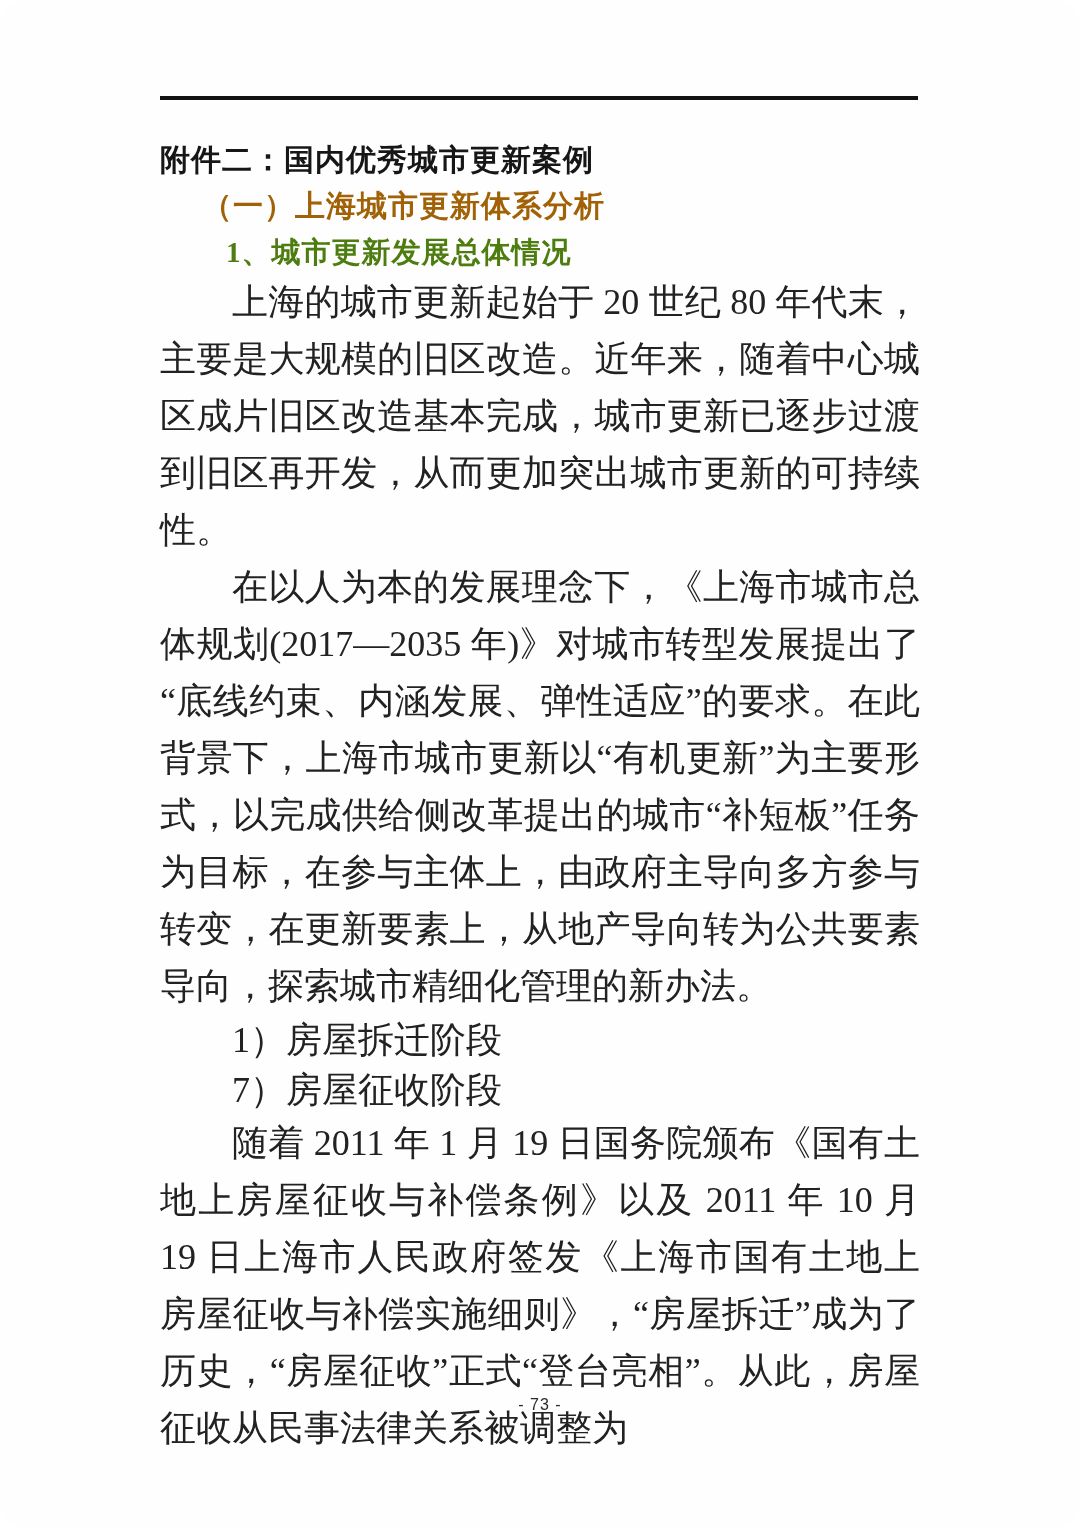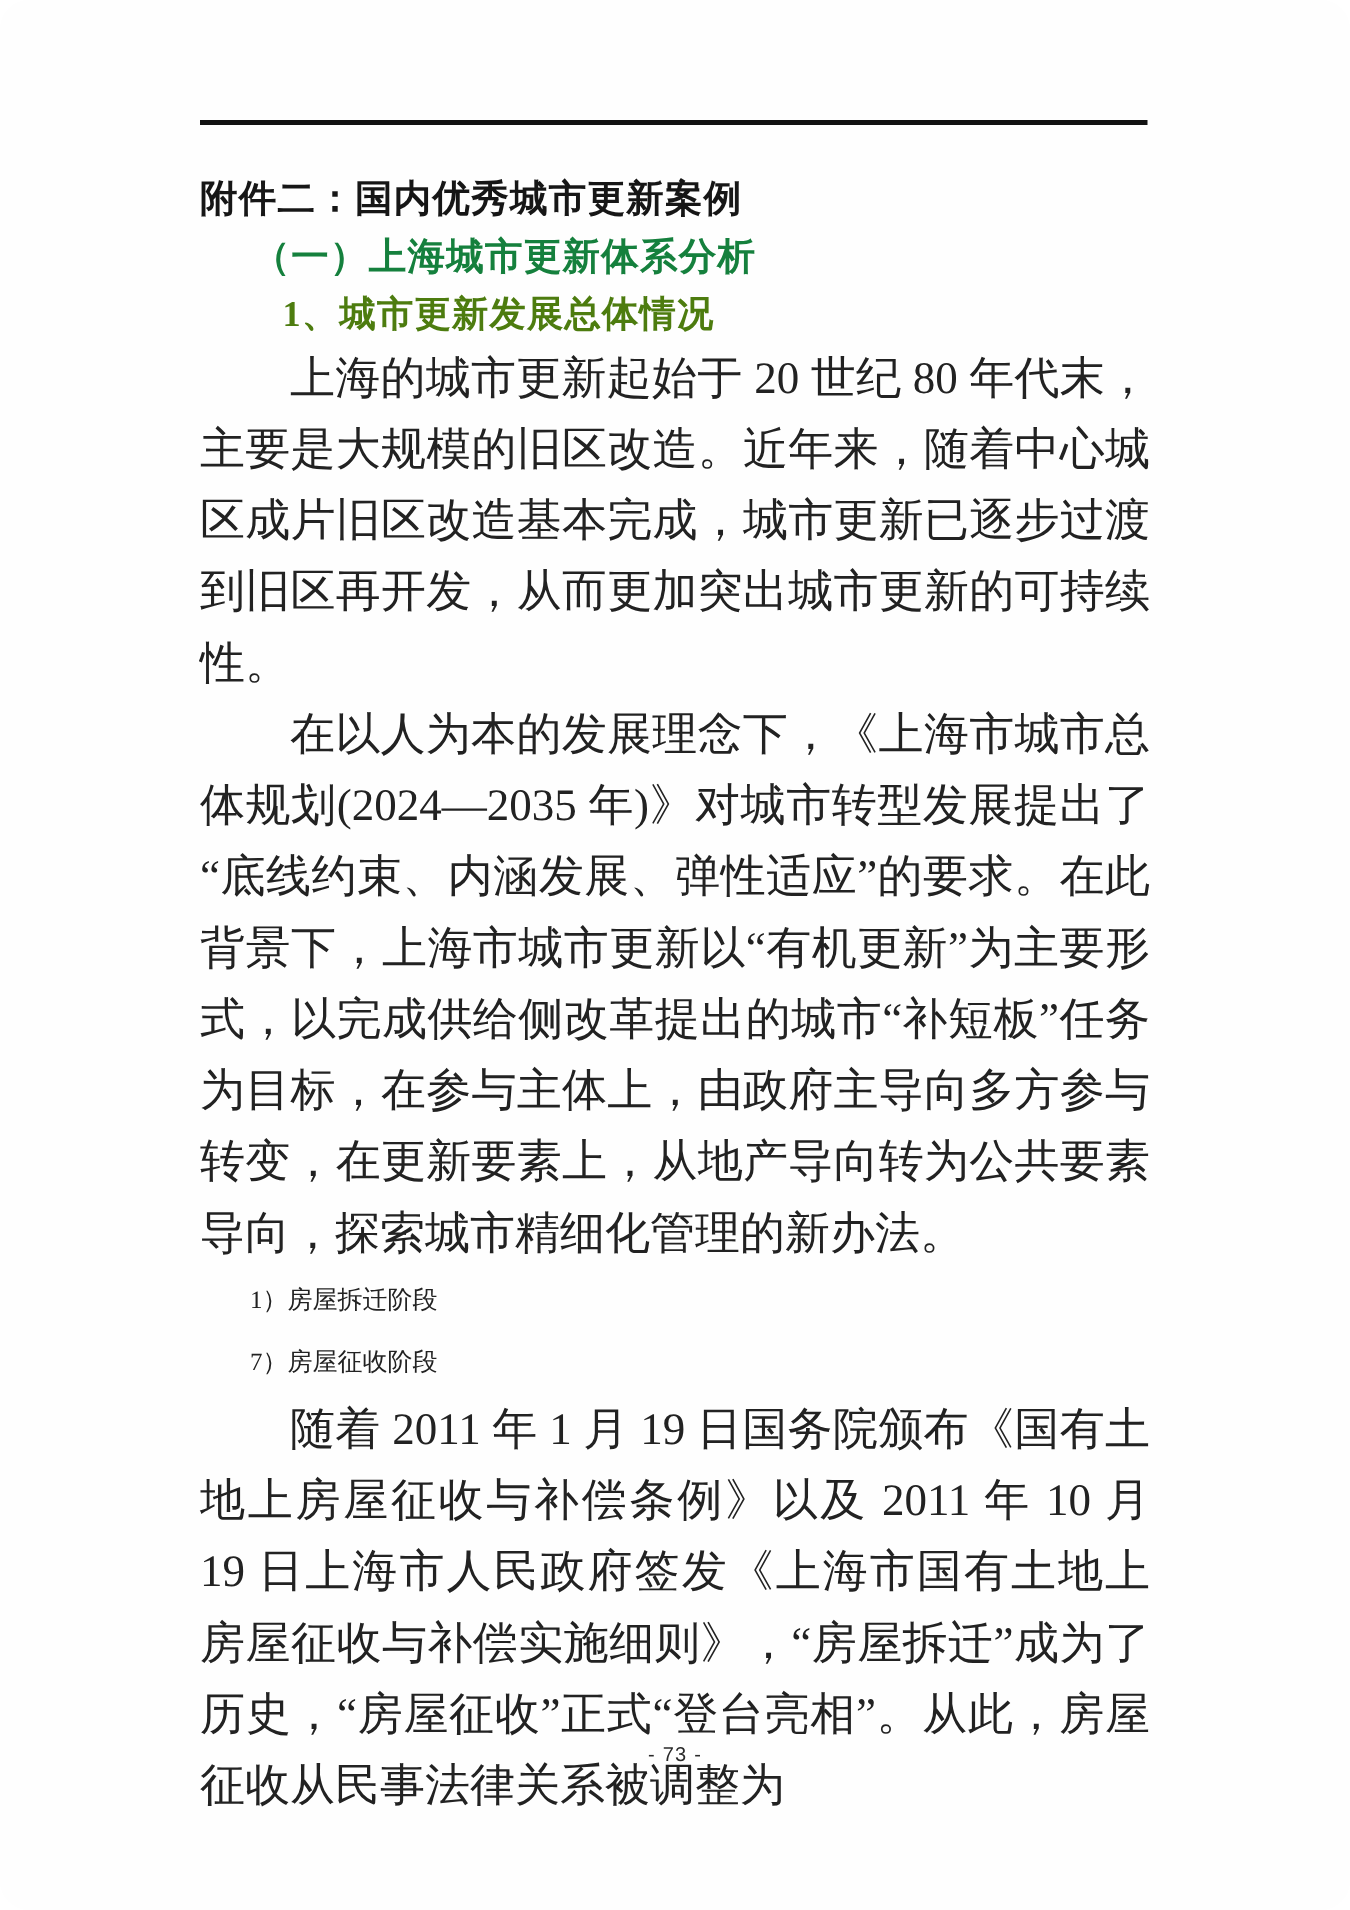--- a/index.html
+++ b/index.html
@@ -44,21 +44,21 @@
     margin: 0;
     color: #161616;
   }
   .section-heading {
     font-weight: 700;
     font-size: 30px;
     line-height: 48px;
     padding-left: 42px;
     letter-spacing: 1px;
     margin: 0;
-    color: #15803d;
+    color: #a16207;
   }
   .sub-heading {
     font-weight: 700;
     font-size: 29px;
     line-height: 44px;
     padding-left: 66px;
     letter-spacing: 1px;
     margin: 0;
     color: #4d7c0f;
   }
@@ -68,21 +68,21 @@
   .body-para {
     margin: 0;
     font-size: 36px;
     line-height: 57px;
     text-align: justify;
     text-indent: 2em;
     color: #222222;
   }
   .stage-heading {
     margin: 0;
-    font-size: 20px;
+    font-size: 36px;
     line-height: 50px;
     text-indent: 2em;
     color: #222222;
   }
   .page-number {
     position: absolute;
     left: 0;
     top: 1394px;
     width: 1080px;
     text-align: center;
@@ -103,21 +103,21 @@
   <div class="content">
 
     <h1 class="appendix-heading">附件二：国内优秀城市更新案例</h1>
 
     <h2 class="section-heading">（一）上海城市更新体系分析</h2>
 
     <h3 class="sub-heading">1、城市更新发展总体情况</h3>
 
     <p class="body-para">上海的城市更新起始于 20 世纪 80 年代末，主要是大规模的旧区改造。近年来，随着中心城区成片旧区改造基本完成，城市更新已逐步过渡到旧区再开发，从而更加突出城市更新的可持续性。</p>
 
-    <p class="body-para">在以人为本的发展理念下，《上海市城市总体规划(2024—2035 年)》对城市转型发展提出了“底线约束、内涵发展、弹性适应”的要求。在此背景下，上海市城市更新以“有机更新”为主要形式，以完成供给侧改革提出的城市“补短板”任务为目标，在参与主体上，由政府主导向多方参与转变，在更新要素上，从地产导向转为公共要素导向，探索城市精细化管理的新办法。</p>
+    <p class="body-para">在以人为本的发展理念下，《上海市城市总体规划(2017—2035 年)》对城市转型发展提出了“底线约束、内涵发展、弹性适应”的要求。在此背景下，上海市城市更新以“有机更新”为主要形式，以完成供给侧改革提出的城市“补短板”任务为目标，在参与主体上，由政府主导向多方参与转变，在更新要素上，从地产导向转为公共要素导向，探索城市精细化管理的新办法。</p>
 
 
     <p class="stage-heading">1）房屋拆迁阶段</p>
 
 
     <p class="stage-heading">7）房屋征收阶段</p>
 
     <p class="body-para">随着 2011 年 1 月 19 日国务院颁布《国有土地上房屋征收与补偿条例》以及 2011 年 10 月 19 日上海市人民政府签发《上海市国有土地上房屋征收与补偿实施细则》，“房屋拆迁”成为了历史，“房屋征收”正式“登台亮相”。从此，房屋征收从民事法律关系被调整为</p>
 
   </div>

